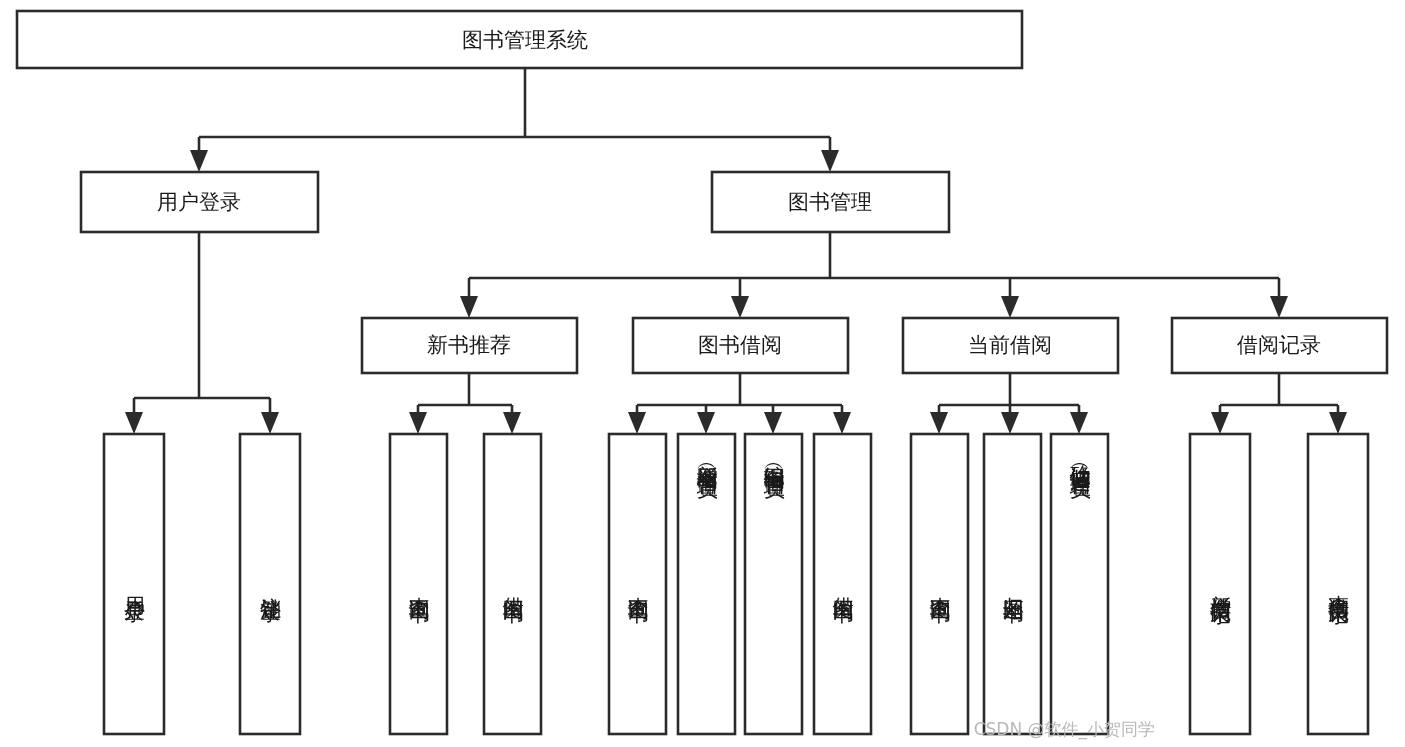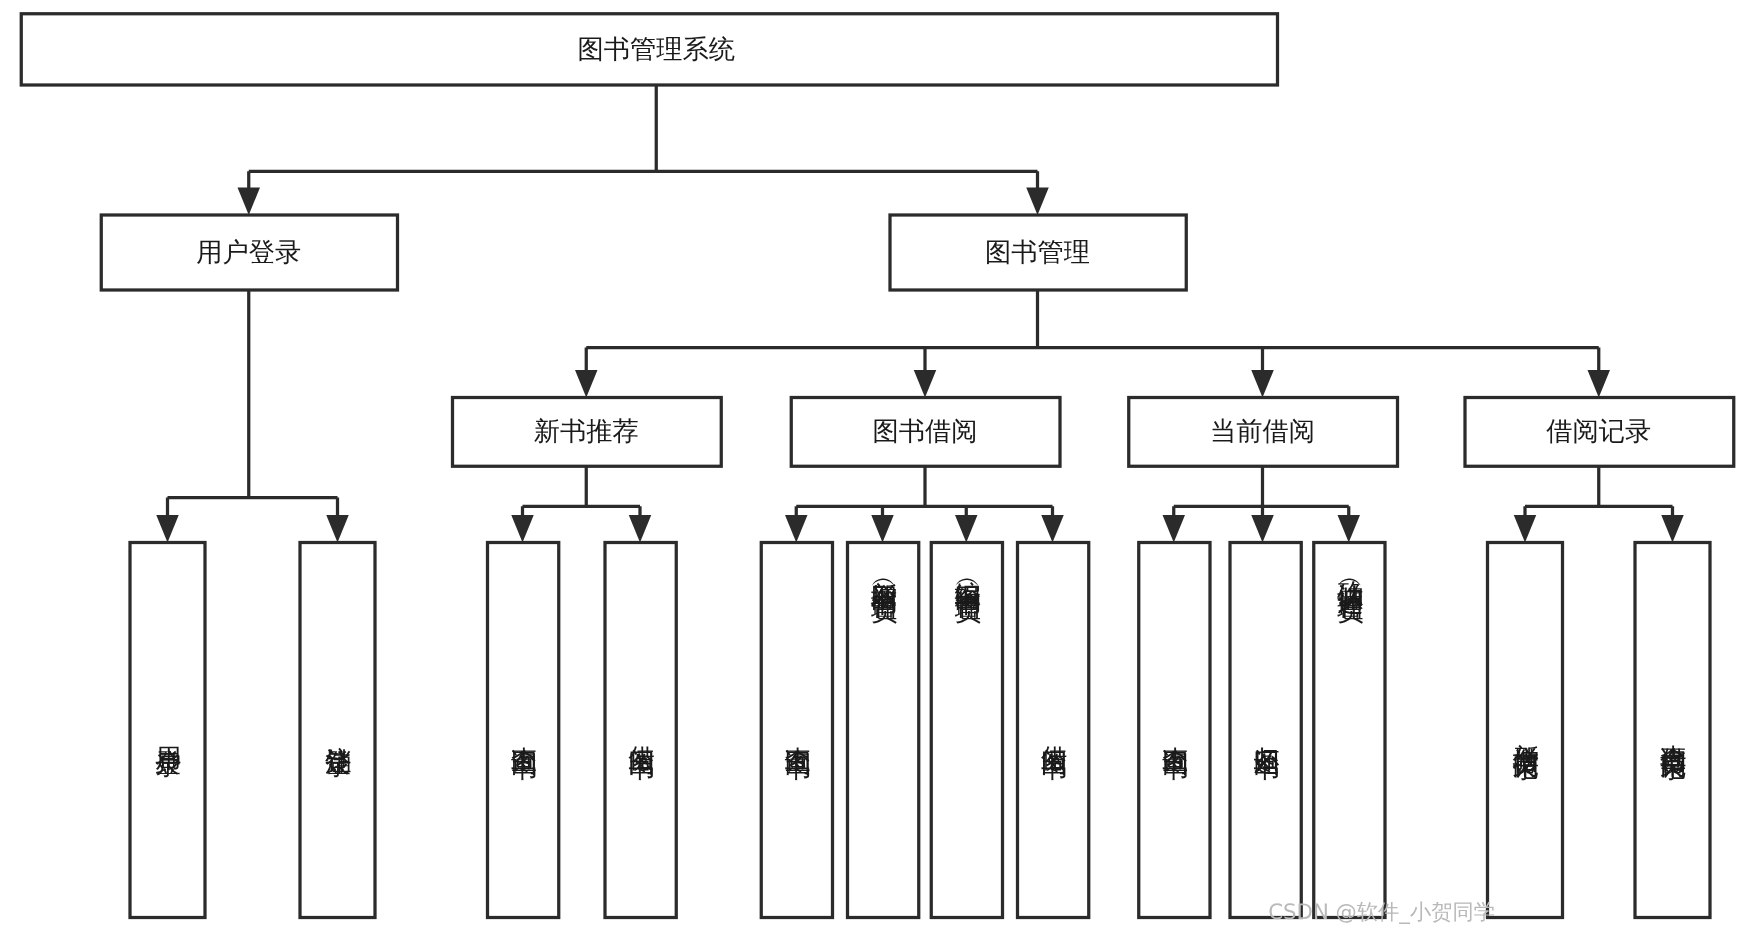--- a/index.html
+++ b/index.html
@@ -11,21 +11,20 @@
     width: 1405px;
     height: 747px;
     overflow: hidden;
     font-family: "DejaVu Sans", "Liberation Sans", sans-serif;
   }
   #diagram-root {
     position: relative;
     width: 1163px;
     height: 747px;
     background: #ffffff;
-    padding-left: 41px;
   }
   svg.flow {
     position: absolute;
     left: 0;
     top: 0;
     width: 1405px;
     height: 747px;
   }
   .node-box {
     fill: #ffffff;

